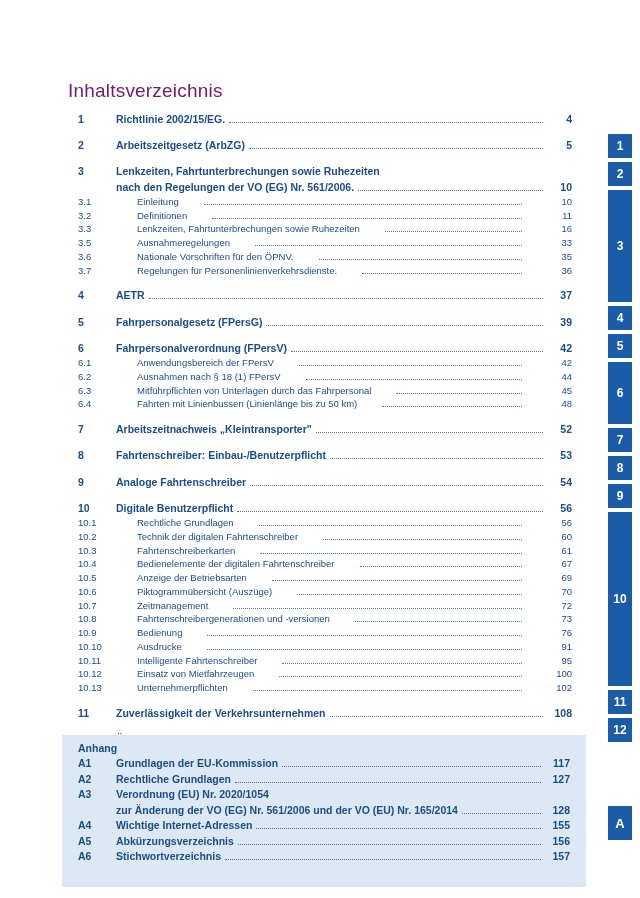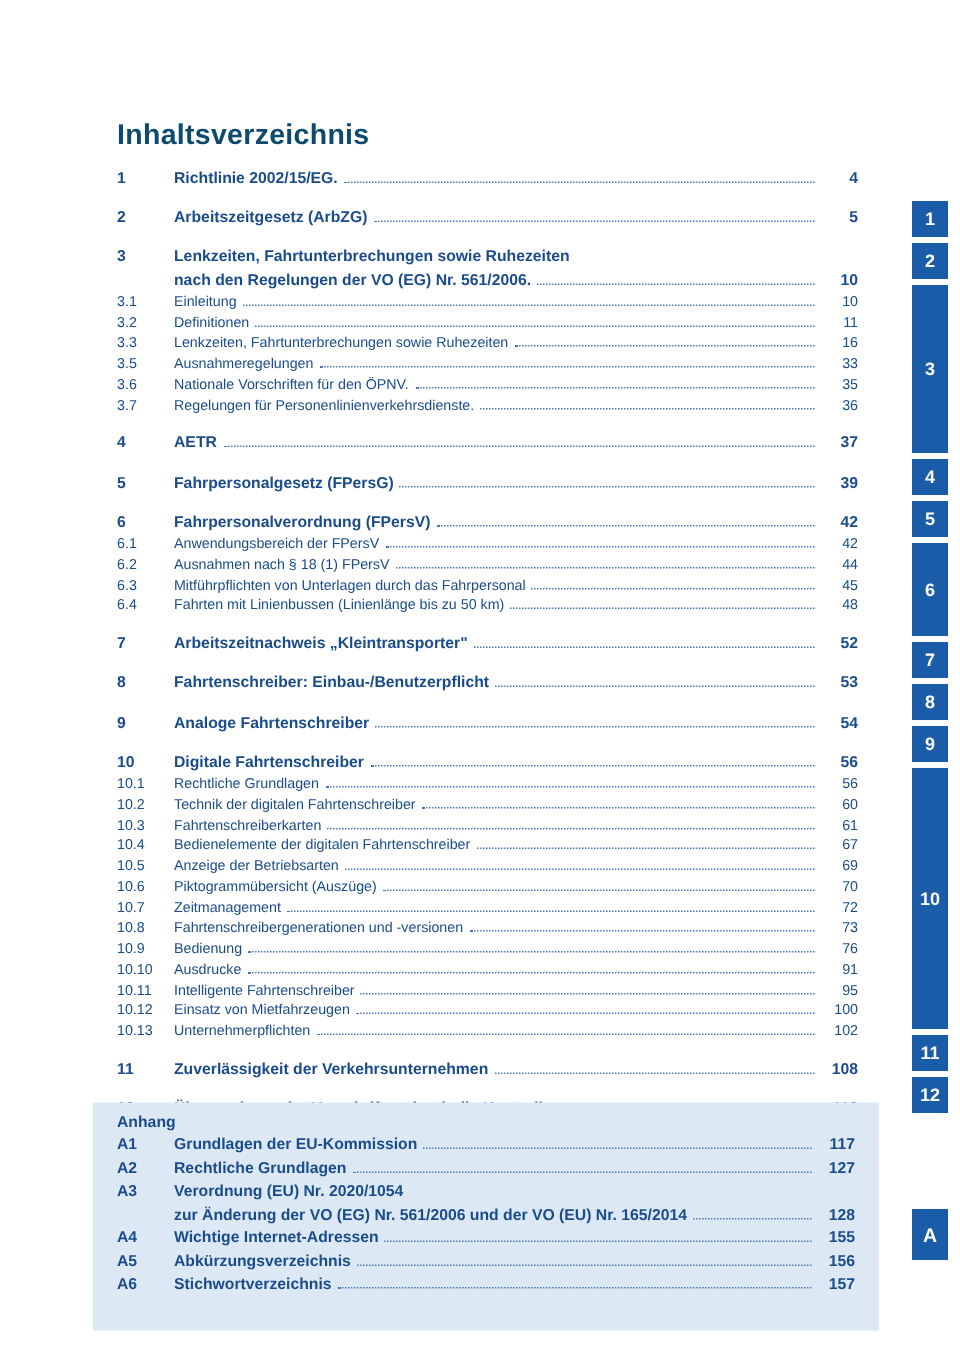--- a/index.html
+++ b/index.html
@@ -16,25 +16,25 @@
     position: relative;
   }
   .page {
     position: absolute;
     left: 0; top: 0;
     width: 640px;
     height: 898px;
   }
   .title {
     position: absolute;
-    left: 78px;
+    left: 68px;
     top: 80px;
     font-size: 19px;
-    font-weight: bold;
-    color: #0c4a6e;
+    font-weight: normal;
+    color: #701a75;
     letter-spacing: 0.2px;
   }
   .toc {
     position: absolute;
     left: 78px;
     top: 112px;
     width: 494px;
   }
   .row {
     display: flex;
@@ -68,20 +68,21 @@
   .lvl-main {
     font-size: 10.5px;
     font-weight: bold;
   }
   .lvl-main .num { width: 38px; }
   .lvl-main .pg { width: 26px; }
 
   .lvl-sub {
     font-size: 9.5px;
     font-weight: normal;
+    gap: 21px;
   }
   .lvl-sub .num { width: 38px; }
   .lvl-sub .pg { width: 26px; }
   .gap-md { height: 11px; }
 
   
   .anhang {
     position: absolute;
     left: 62px;
     top: 735px;
@@ -291,21 +292,21 @@
           <span class="num">9</span>
           <span class="txt">Analoge Fahrtenschreiber</span>
           <span class="dots"></span>
           <span class="pg">54</span>
         </div>
         <div class="gap-md"></div>
       </div>
       <div>
         <div class="row lvl-main">
           <span class="num">10</span>
-          <span class="txt">Digitale Fahrtenschreiber</span>
+          <span class="txt">Digitale Benutzerpflicht</span>
           <span class="dots"></span>
           <span class="pg">56</span>
         </div>
       </div>
       <div>
         <div class="row lvl-sub">
           <span class="num">10.1</span>
           <span class="txt">Rechtliche Grundlagen</span>
           <span class="dots"></span>
           <span class="pg">56</span>

